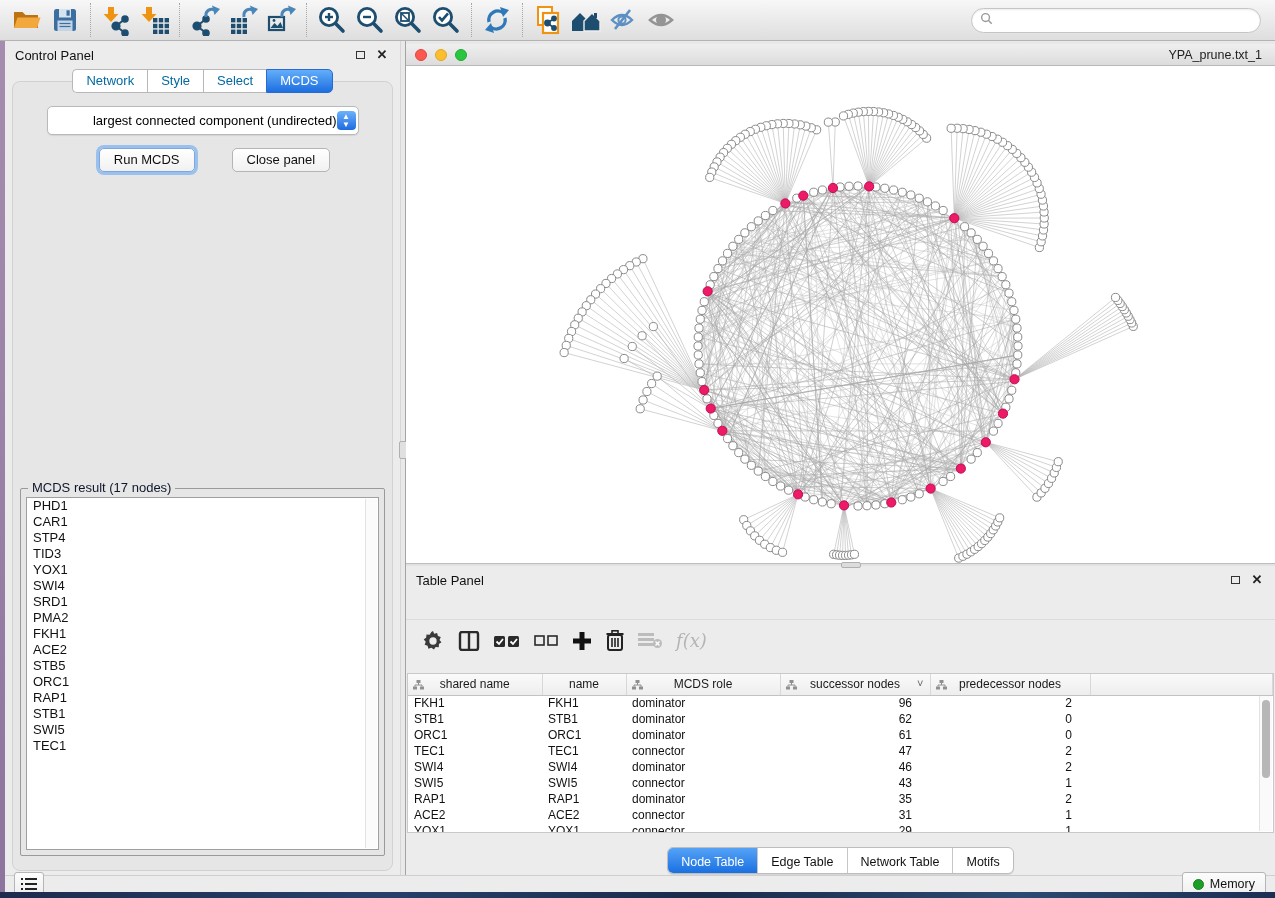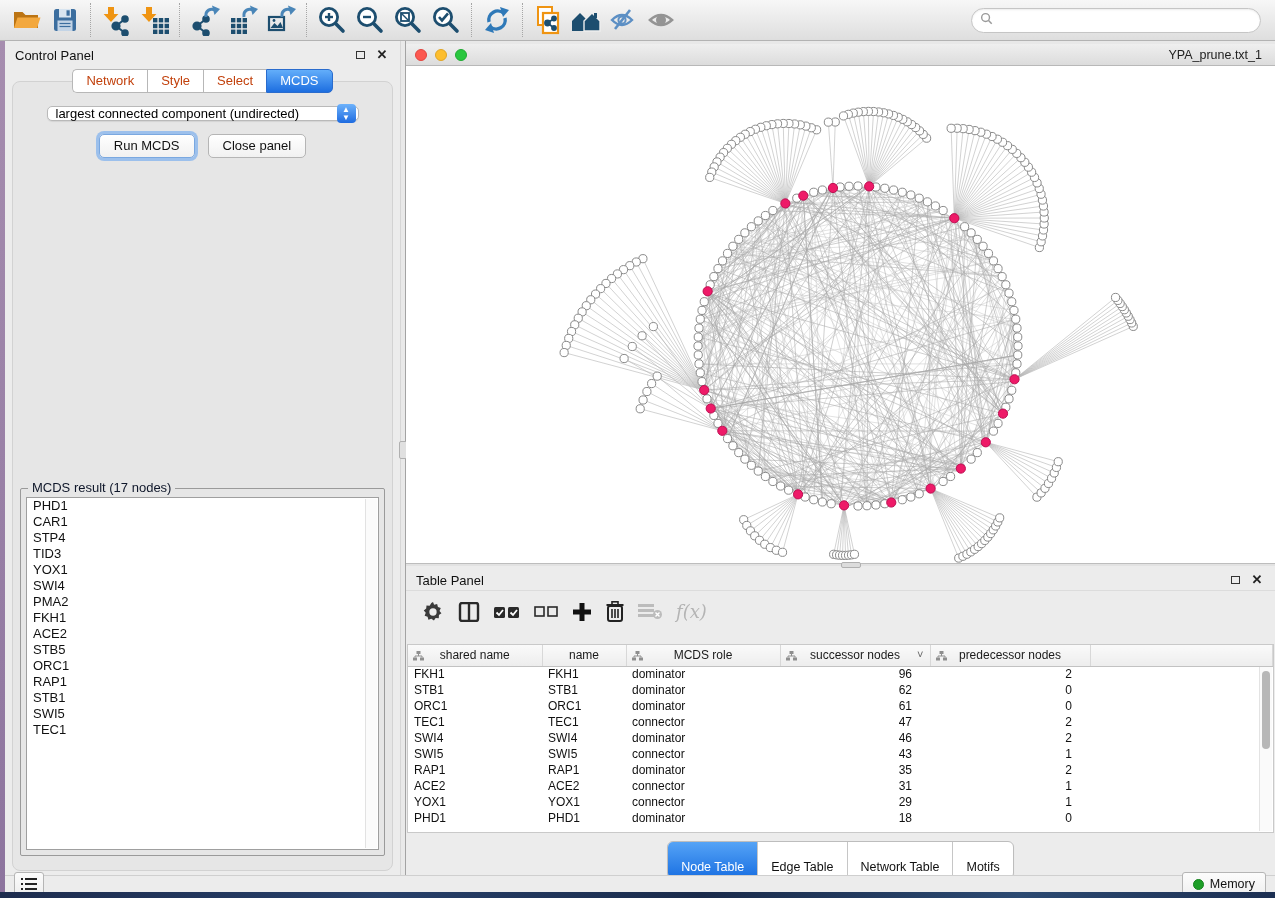--- a/index.html
+++ b/index.html
@@ -29,38 +29,38 @@
   .panel-header { height:24px; display:flex; align-items:center; padding:4px 10px 0 10px;
     font-size:13px; color:#111; }
   .panel-header .ph-title { flex:1; }
   .winbtn { width:16px; height:14px; display:flex; align-items:center; justify-content:center;
     font-size:11px; color:#222; margin-left:6px; }
   .float-glyph { width:9px; height:8px; border:1.5px solid #333; display:inline-block; }
   .close-glyph { font-weight:bold; font-size:13px; line-height:10px; }
 
   .cp-tabs { display:flex; justify-content:center; margin-top:4px; position:relative; z-index:2; }
   .cp-tab { font-size:13px; padding:3px 13px 4px 13px; background:#fff; border:1px solid #b7b7b7;
-    border-right:none; color:#c2410c; }
+    border-right:none; color:#0369a1; }
   .cp-tab:first-child { border-radius:5px 0 0 5px; }
   .cp-tab:last-child { border-radius:0 5px 5px 0; border-right:1px solid #b7b7b7; }
   .cp-tab.active { background:linear-gradient(#63aefa,#1d6ee0); color:#fff; border-color:#2a6ccd; }
 
   .cp-inner { flex:1; margin:-12px 7px 4px 7px; padding-top:12px; background:#e6e6e6;
     border:1px solid #d2d2d2; border-radius:8px; display:flex; flex-direction:column; z-index:1; }
   .opt-label { text-align:center; font-size:13px; color:#111; margin-top:22px; }
-  .opt-select { margin:12px auto 0 auto; width:312px; height:15px; background:#fff;
+  .opt-select { margin:12px auto 0 auto; width:312px; height:29px; background:#fff;
     border:1px solid #b9b9b9; border-radius:5px; display:flex; align-items:center;
-    font-size:13px; padding-left:8px; box-shadow:0 1px 1px rgba(0,0,0,.08); }
+    font-size:13px; padding-left:8px; box-shadow:0 1px 1px rgba(0,0,0,.08);text-align:right; }
   .opt-select .sel-text { flex:1; }
   .sel-stepper { width:19px; height:19px; margin-right:2px; border-radius:4px;
     background:linear-gradient(#6db2fb,#1e6be0); color:#fff; font-size:8px; line-height:8px;
     display:flex; flex-direction:column; align-items:center; justify-content:center; }
   .btn-row { display:flex; justify-content:center; gap:13px; margin-top:13px; }
   .cbtn { font-size:13px; padding:3px 14px 4px 14px; background:linear-gradient(#ffffff,#f1f1f1);
-    border:1px solid #b5b5b5; border-radius:5px; color:#111; }
+    border:1px solid #b5b5b5; border-radius:5px; color:#111;margin-left:24px; }
   .cbtn.focused { box-shadow:0 0 0 3px rgba(95,160,240,.55); border-color:#7aa8e0; }
 
   .groupbox { position:relative; margin:auto 7px 14px 7px; height:368px;
     border:1px solid #9a9a9a; border-radius:2px; }
   .groupbox .gb-title { position:absolute; top:-9px; left:7px; background:#e6e6e6;
     padding:0 4px; font-size:13px; color:#0f172a; }
   .mcds-list { position:absolute; inset:8px 5px 5px 5px; background:#fff;
     border:1px solid #9f9f9f; overflow:hidden; }
   .mcds-track { position:absolute; top:1px; bottom:1px; right:1px; width:12px;
     background:#fbfbfb; border-left:1px solid #e2e2e2; }
@@ -86,21 +86,21 @@
   .net-canvas { flex:1; background:#fff; position:relative; overflow:hidden; }
   .net-canvas svg { position:absolute; inset:0; }
 
   .h-split { height:3px; background:#e2e2e2; border-top:1px solid #bdbdbd; position:relative; }
   .h-split .grip { position:absolute; left:50%; top:-2px; width:20px; height:6px;
     background:#dcdcdc; border:1px solid #b0b0b0; border-radius:2px; }
 
   
   .table-panel { flex:1; display:flex; flex-direction:column; background:#ececec; min-height:0; }
   .tp-toolbar { height:42px; display:flex; align-items:center; gap:14px; padding:0 16px;
-    border-top:1px solid #dcdcdc; }
+    border-top:1px solid #dcdcdc;margin-top:29px; }
   .tp-btn { border:none; background:transparent; display:flex; align-items:center;
     justify-content:center; height:30px; }
   .fx-label { font-family:"DejaVu Serif", serif; font-style:italic; font-size:18px; color:#b4b4b4; }
 
   .table-wrap { flex:1; margin:12px 1px; background:#fff; border:1px solid #c9c9c9;
     position:relative; overflow:hidden; }
   table.datatable { border-collapse:collapse; table-layout:fixed; width:100%; }
   .datatable th { height:21px; background:linear-gradient(#fafafa,#ededed);
     border-right:1px solid #d8d8d8; border-bottom:1px solid #c2c2c2; font-weight:normal;
     font-size:12px; color:#1a1a1a; position:relative; text-align:center; }
@@ -110,21 +110,21 @@
     overflow:hidden; }
   .datatable td.num { text-align:right; padding-right:18px; }
   .tbl-vscroll { position:absolute; top:22px; bottom:1px; right:1px; width:13px;
     background:#fafafa; border-left:1px solid #e3e3e3; }
   .tbl-thumb { position:absolute; top:4px; left:2px; width:8px; height:78px;
     background:#b7b7b7; border-radius:5px; }
 
   .bottom-tabs-row { height:30px; display:flex; align-items:center; justify-content:center; }
   .bt-group { display:inline-flex; border:1px solid #bdbdbd; border-radius:6px; overflow:hidden;
     background:#fff; box-shadow:0 1px 1px rgba(0,0,0,.1); }
-  .bt-tab { font-size:12.5px; color:#111; padding:18px 13px 4px 13px; border-right:1px solid #c6c6c6; }
+  .bt-tab { font-size:12.5px; color:#111; padding:7px 13px 4px 13px; border-right:1px solid #c6c6c6; }
   .bt-tab:last-child { border-right:none; }
   .bt-tab.active { background:linear-gradient(#55a3f6,#1a70e2); color:#fff; }
 
   
   .statusbar { height:17px; background:#ececec; border-top:1px solid #cfcfcf; display:flex;
     align-items:center; padding:0 9px; }
   .sb-left-btn { width:30px; height:25px; background:linear-gradient(#fcfcfc,#eeeeee);
     border:1px solid #b5b5b5; border-radius:3px; display:flex; align-items:center; justify-content:center; }
   .sb-spacer { flex:1; }
   .memory-btn { height:25px; background:linear-gradient(#fcfcfc,#efefef); border:1px solid #b5b5b5;
@@ -339,20 +339,21 @@
           <div class="groupbox">
             <span class="gb-title">MCDS result (17 nodes)</span>
             <div class="mcds-list" id="mcds-list">
               <div class="mcds-track"></div>
             <div class="mcds-item">PHD1</div>
                 <div class="mcds-item">CAR1</div>
                 <div class="mcds-item">STP4</div>
                 <div class="mcds-item">TID3</div>
                 <div class="mcds-item">YOX1</div>
                 <div class="mcds-item">SWI4</div>
+                <div class="mcds-item">SRD1</div>
                 <div class="mcds-item">PMA2</div>
                 <div class="mcds-item">FKH1</div>
                 <div class="mcds-item">ACE2</div>
                 <div class="mcds-item">STB5</div>
                 <div class="mcds-item">ORC1</div>
                 <div class="mcds-item">RAP1</div>
                 <div class="mcds-item">STB1</div>
                 <div class="mcds-item">SWI5</div>
                 <div class="mcds-item">TEC1</div>
               </div>

